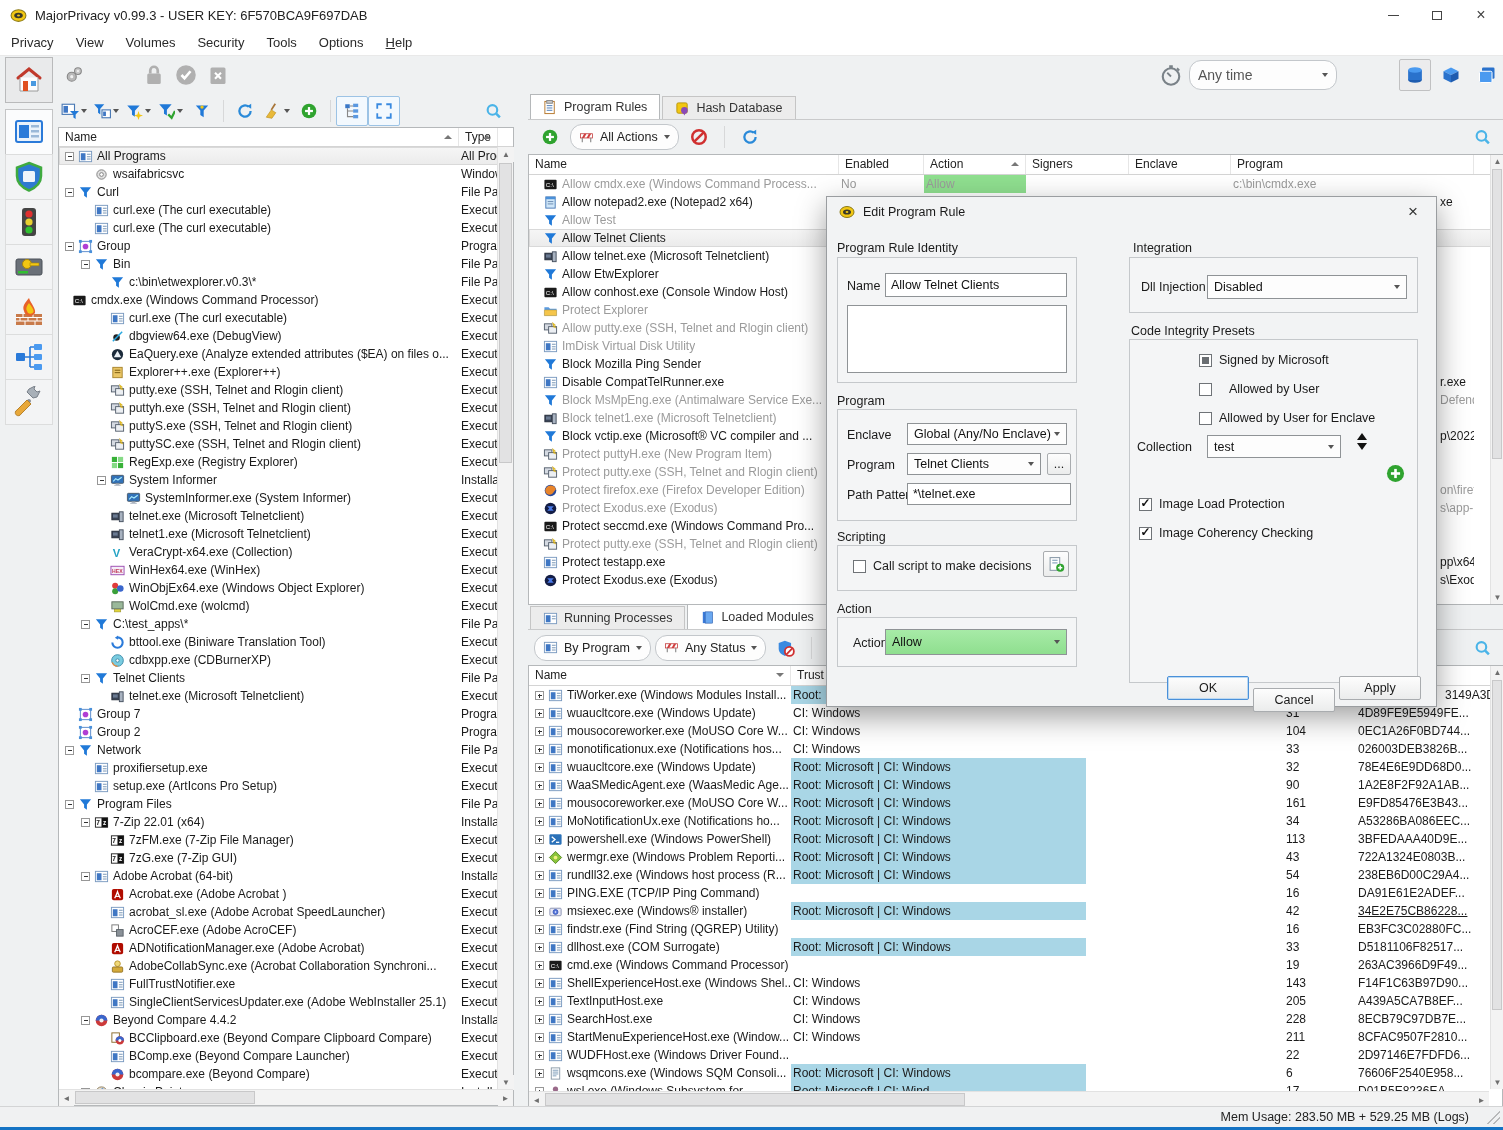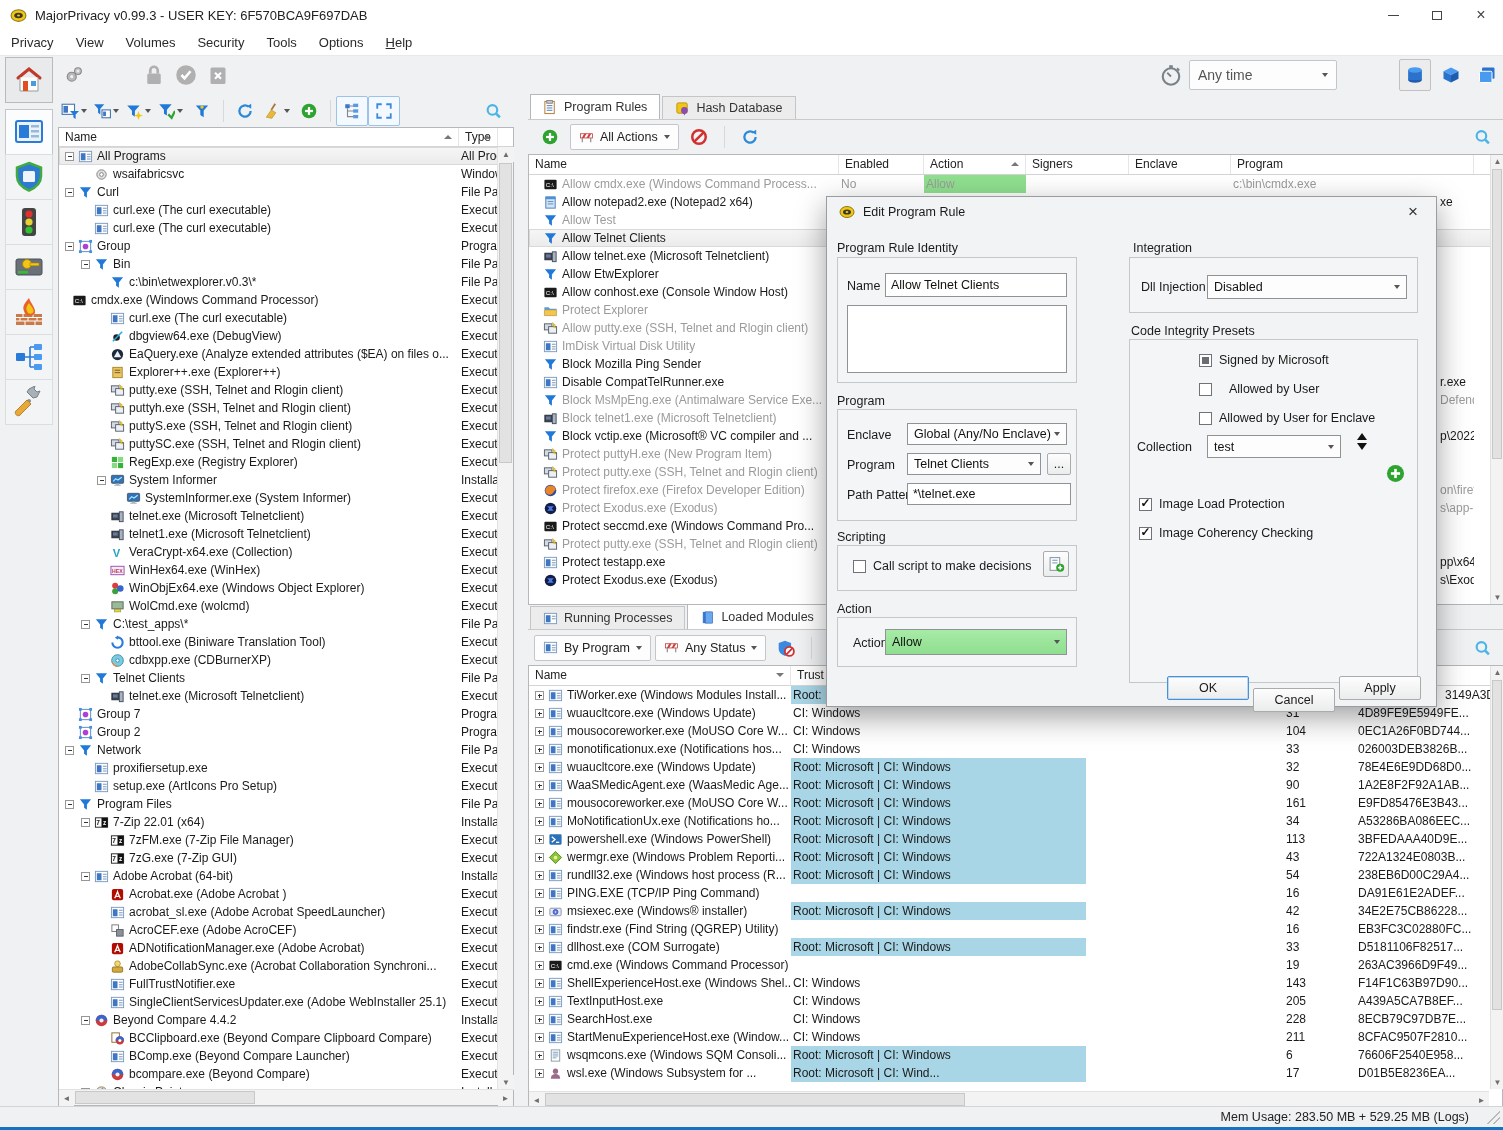--- a/index.html
+++ b/index.html
@@ -21,21 +21,21 @@
 .sbtn{width:48px;height:46px;display:flex;align-items:center;justify-content:center;background:#f3f4f5;border:1px solid #dcdddd;margin-bottom:-1px}
 .sbtn.home{background:#e9eaeb;border-color:#b9babb;margin-bottom:6px}
 .sbtn.sel{background:#fbfcfd;border-color:#c4c5c6}
 
 #toolrow1{position:absolute;left:58px;top:56px;width:1445px;height:38px;display:flex;align-items:center}
 .tbtn{width:32px;height:30px;display:flex;align-items:center;justify-content:center;border:1px solid transparent;border-radius:2px}
 .tbtn.boxed{border-color:#9cc3e5;background:#f3f9fe}
 .tbtn .car{margin-left:2px}
 .car{width:0;height:0;border-left:3.5px solid transparent;border-right:3.5px solid transparent;border-top:4px solid #555}
 .tsep{width:1px;height:22px;background:#d7d8d9;margin:0 5px}
-.tcombo{height:28px;border:1px solid #c3c7cb;background:#fdfdfd;border-radius:2px;display:flex;align-items:center;padding:0 8px;gap:6px}
+.tcombo{height:28px;border:1px solid #c3c7cb;background:#fdfdfd;border-radius:12px;display:flex;align-items:center;padding:0 8px;gap:6px}
 .tcombo .lbl{font-size:12.5px;color:#222}
 #timecombo{width:148px;height:30px;color:#555;font-size:14px}
 #timecombo .lbl{font-size:14px;color:#555;flex:1}
 #tb-views{display:flex;gap:4px;margin-left:56px}
 #tb-views .tbtn{width:32px;height:32px}
 #tb-views .tbtn.boxed{border-color:#c0c1c2;background:#ececed}
 
 .paneltable{position:absolute;background:#fff;border:1px solid #b5b8ba}
 .thead{display:flex;border-bottom:1px solid #d4d4d4;background:#fff}
 .thcell{padding:2px 4px 0 6px;font-size:12px;color:#222;border-right:1px solid #e6e6e6;position:relative;height:100%;over{}flow:hidden;white-space:nowrap;overflow:hidden}
@@ -1978,21 +1978,21 @@
                 <rect x="2" y="4.5" width="12" height="8" rx="1" fill="#e8e8f4" stroke="#8890b0"></rect>
                 <circle cx="8" cy="8.5" r="2.6" fill="#5a7ae0" stroke="#3a5ab8"></circle>
                 <circle cx="8" cy="8.5" r="0.8" fill="#fff"></circle>
               </svg>
             </span>
             <span class="rowlabel">msiexec.exe (Windows® installer)</span>
           </div>
           <div class="cell hicell" style="width: 295px;">Root: Microsoft | CI: Windows</div>
           <div class="cell" style="width: 198px;"></div>
           <div class="cell" style="width: 72px;">42</div>
-          <div class="cell" style="width: 135px;">34E2E75CB86228...</div>
+          <div class="cell" style="width: 135px; text-decoration: underline;">34E2E75CB86228...</div>
         </div>
         <div class="mrow">
           <div class="namecell" style="width: 262px; padding-left: 6px;">
             <span class="expbox plus"></span>
             <span class="ic" style="width:15px;height:15px">
               <svg width="15" height="15" viewBox="0 0 16 16">
                 <rect x="1.5" y="2.5" width="13" height="11" fill="#fff" stroke="#7a9ac0"></rect>
                 <rect x="3" y="4.5" width="5" height="7.5" fill="#3f77c4"></rect>
                 <rect x="9.5" y="5" width="4" height="1.4" fill="#9ab0c8"></rect>
                 <rect x="9.5" y="7.5" width="4" height="1.4" fill="#9ab0c8"></rect>
@@ -2109,20 +2109,39 @@
                 <rect x="9.5" y="7.5" width="4" height="1.4" fill="#9ab0c8"></rect>
                 <rect x="9.5" y="10" width="4" height="1.4" fill="#9ab0c8"></rect>
               </svg>
             </span>
             <span class="rowlabel">StartMenuExperienceHost.exe (Window...</span>
           </div>
           <div class="cell" style="width: 295px;">CI: Windows</div>
           <div class="cell" style="width: 198px;"></div>
           <div class="cell" style="width: 72px;">211</div>
           <div class="cell" style="width: 135px;">8CFAC9507F2810...</div>
+        </div>
+        <div class="mrow">
+          <div class="namecell" style="width: 262px; padding-left: 6px;">
+            <span class="expbox plus"></span>
+            <span class="ic" style="width:15px;height:15px">
+              <svg width="15" height="15" viewBox="0 0 16 16">
+                <rect x="1.5" y="2.5" width="13" height="11" fill="#fff" stroke="#7a9ac0"></rect>
+                <rect x="3" y="4.5" width="5" height="7.5" fill="#3f77c4"></rect>
+                <rect x="9.5" y="5" width="4" height="1.4" fill="#9ab0c8"></rect>
+                <rect x="9.5" y="7.5" width="4" height="1.4" fill="#9ab0c8"></rect>
+                <rect x="9.5" y="10" width="4" height="1.4" fill="#9ab0c8"></rect>
+              </svg>
+            </span>
+            <span class="rowlabel">WUDFHost.exe (Windows Driver Found...</span>
+          </div>
+          <div class="cell" style="width: 295px;"></div>
+          <div class="cell" style="width: 198px;"></div>
+          <div class="cell" style="width: 72px;">22</div>
+          <div class="cell" style="width: 135px;">2D97146E7FDFD6...</div>
         </div>
         <div class="mrow">
           <div class="namecell" style="width: 262px; padding-left: 6px;">
             <span class="expbox plus"></span>
             <span class="ic" style="width:15px;height:15px">
               <svg width="15" height="15" viewBox="0 0 16 16">
                 <rect x="3.5" y="2" width="9" height="12" fill="#fff" stroke="#8a9aa8"></rect>
                 <line x1="5" y1="4.5" x2="11" y2="4.5" stroke="#7a9ab8"></line>
                 <line x1="5" y1="6.5" x2="11" y2="6.5" stroke="#7a9ab8"></line>
                 <line x1="5" y1="8.5" x2="11" y2="8.5" stroke="#7a9ab8"></line>

